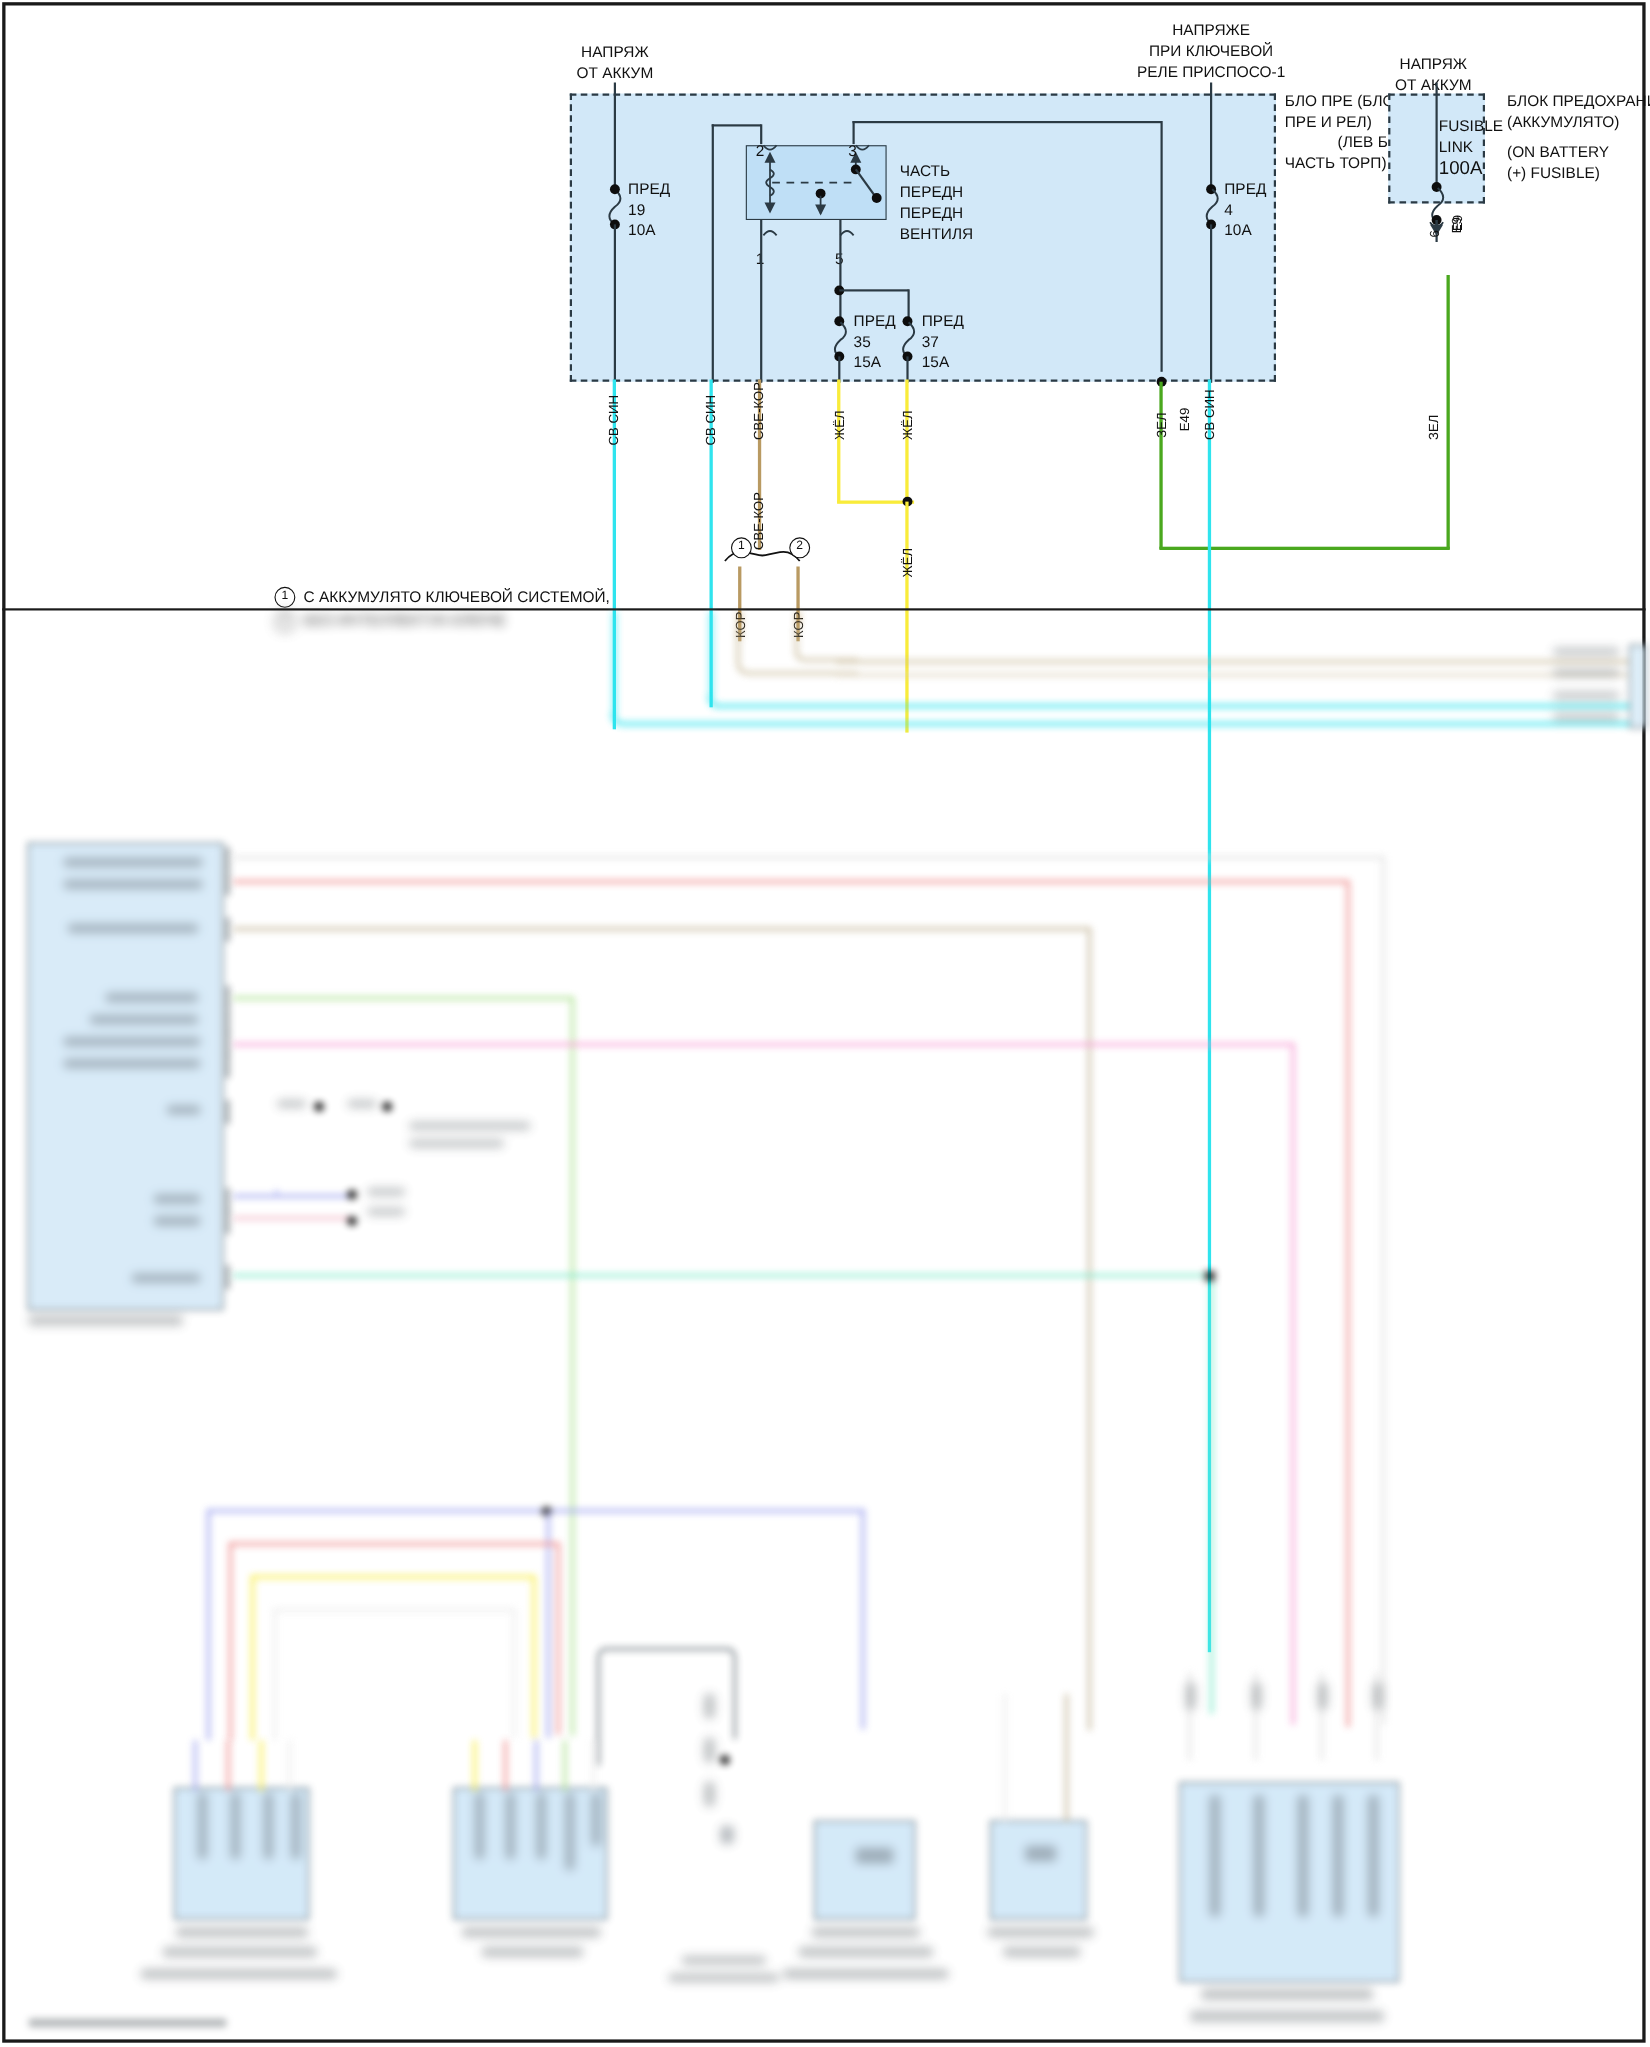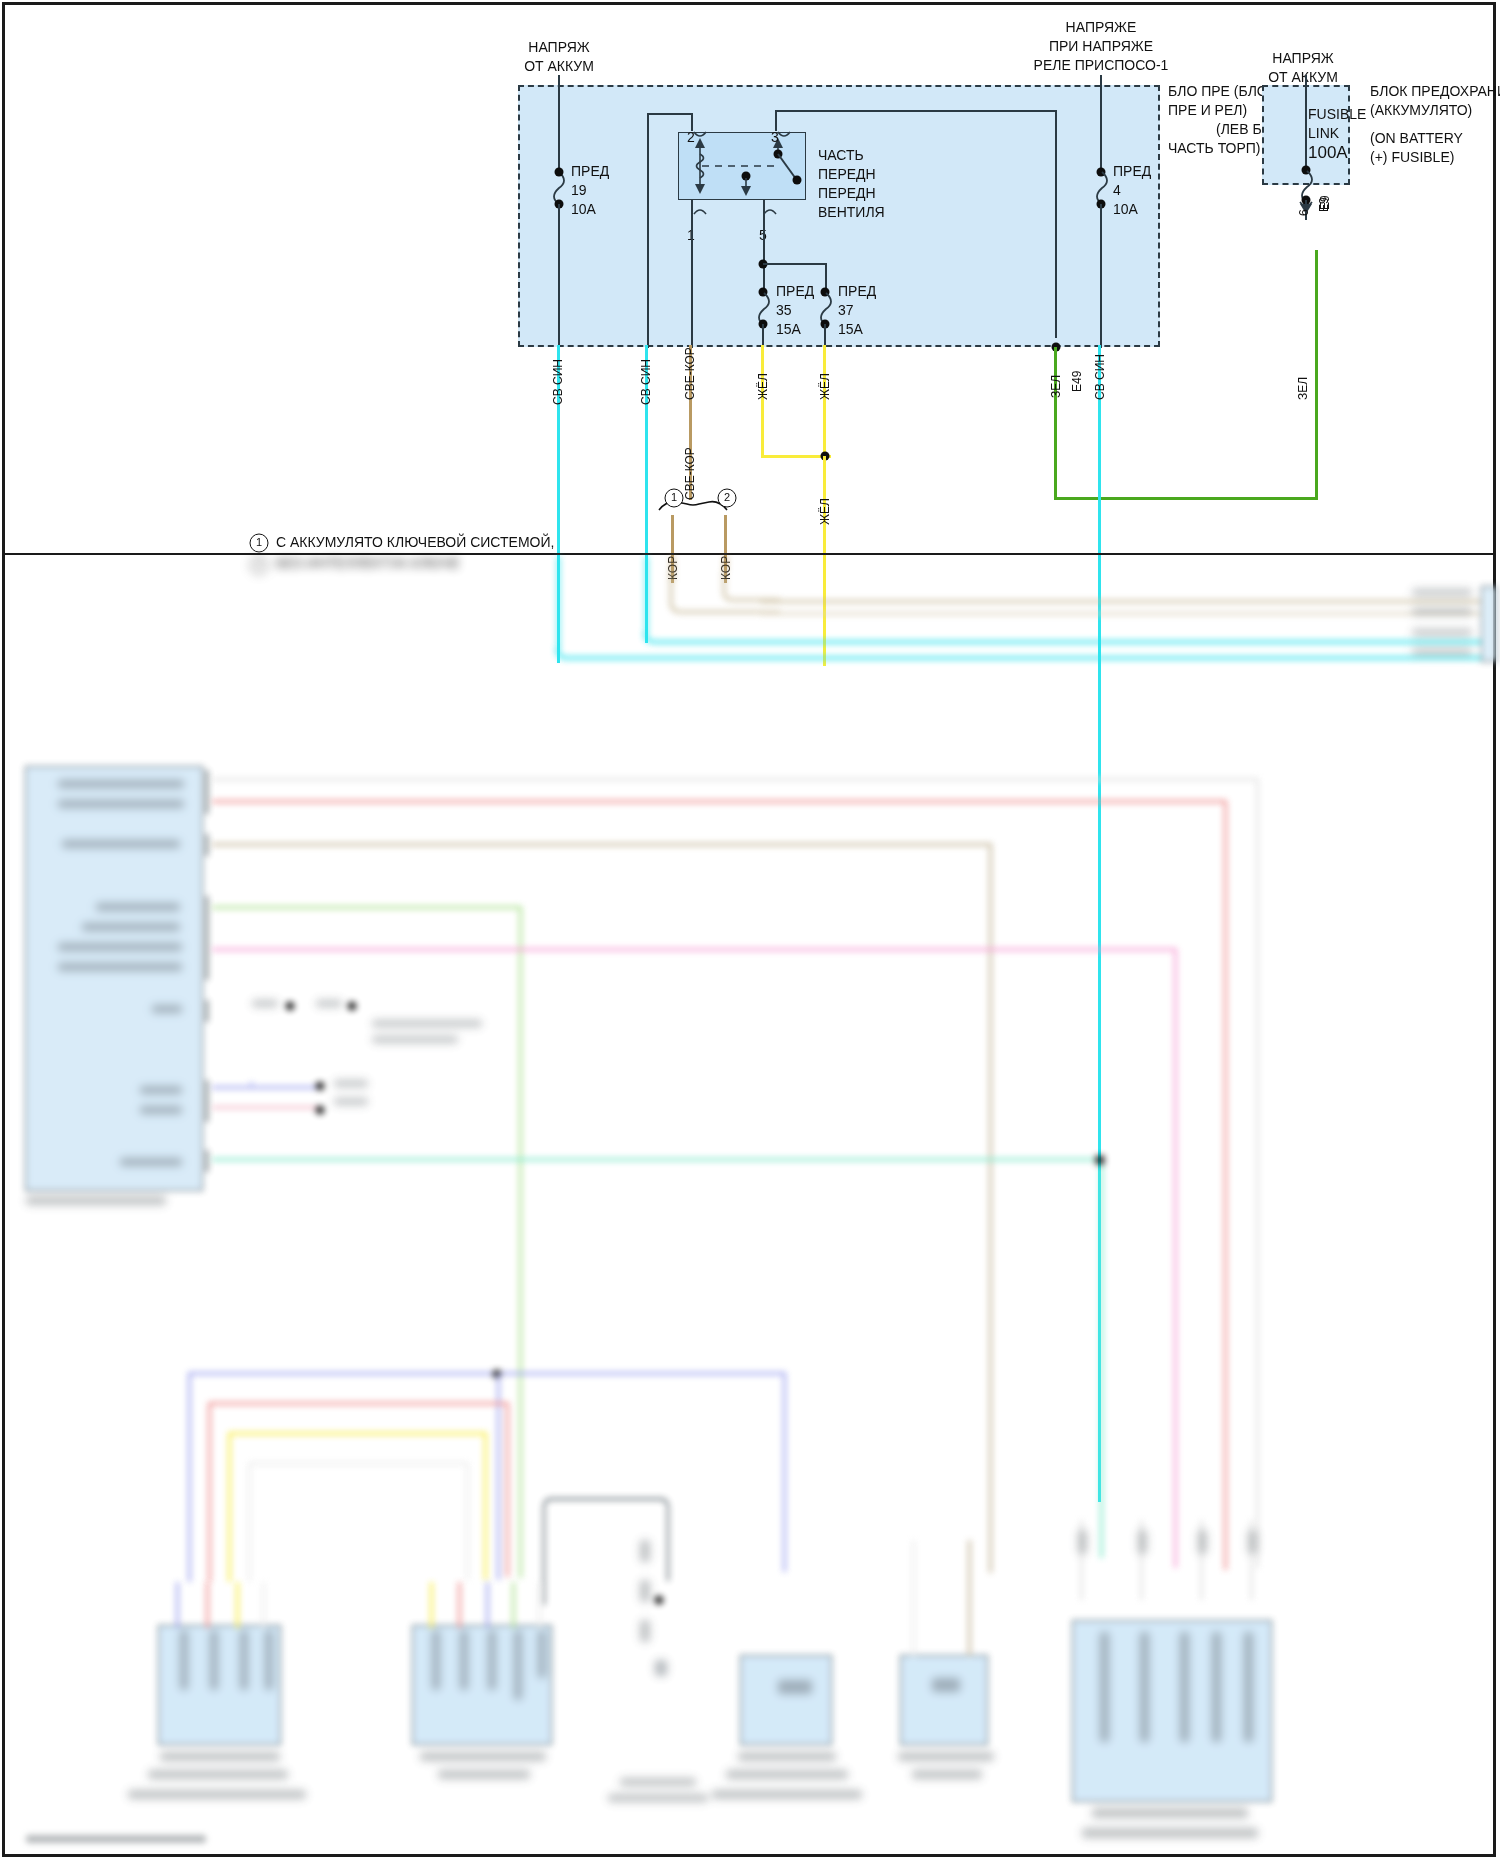--- a/index.html
+++ b/index.html
@@ -38,21 +38,21 @@
 
 <div id="page">
   <div id="frame"></div>
 
   <div id="sharp">
 
     <div class="lbl ctr b" style="left:559px;top:40px;font-size:14px;">НАПРЯЖ</div>
     <div class="lbl ctr b" style="left:559px;top:59px;font-size:14px;">ОТ АККУМ</div>
 
     <div class="lbl ctr b" style="left:1101px;top:20px;font-size:14px;">НАПРЯЖЕ</div>
-    <div class="lbl ctr b" style="left:1101px;top:39px;font-size:14px;">ПРИ НАПРЯЖЕ</div>
+    <div class="lbl ctr b" style="left:1101px;top:39px;font-size:14px;">ПРИ КЛЮЧЕВОЙ</div>
     <div class="lbl ctr b" style="left:1101px;top:58px;font-size:14px;">РЕЛЕ ПРИСПОСО-1</div>
 
     <div class="lbl ctr b" style="left:1303px;top:51px;font-size:14px;">НАПРЯЖ</div>
     <div class="lbl ctr b" style="left:1303px;top:70px;font-size:14px;">ОТ АККУМ</div>
 
     <div class="panel" style="left:518px;top:85px;width:642px;height:262px;"></div>
 
     <div class="lbl b" style="left:1168px;top:84px;font-size:14px;">БЛО ПРЕ (БЛО</div>
     <div class="lbl b" style="left:1168px;top:103px;font-size:14px;">ПРЕ И РЕЛ)</div>
     <div class="lbl b" style="left:1216px;top:122px;font-size:14px;">(ЛЕВ БОК</div>

